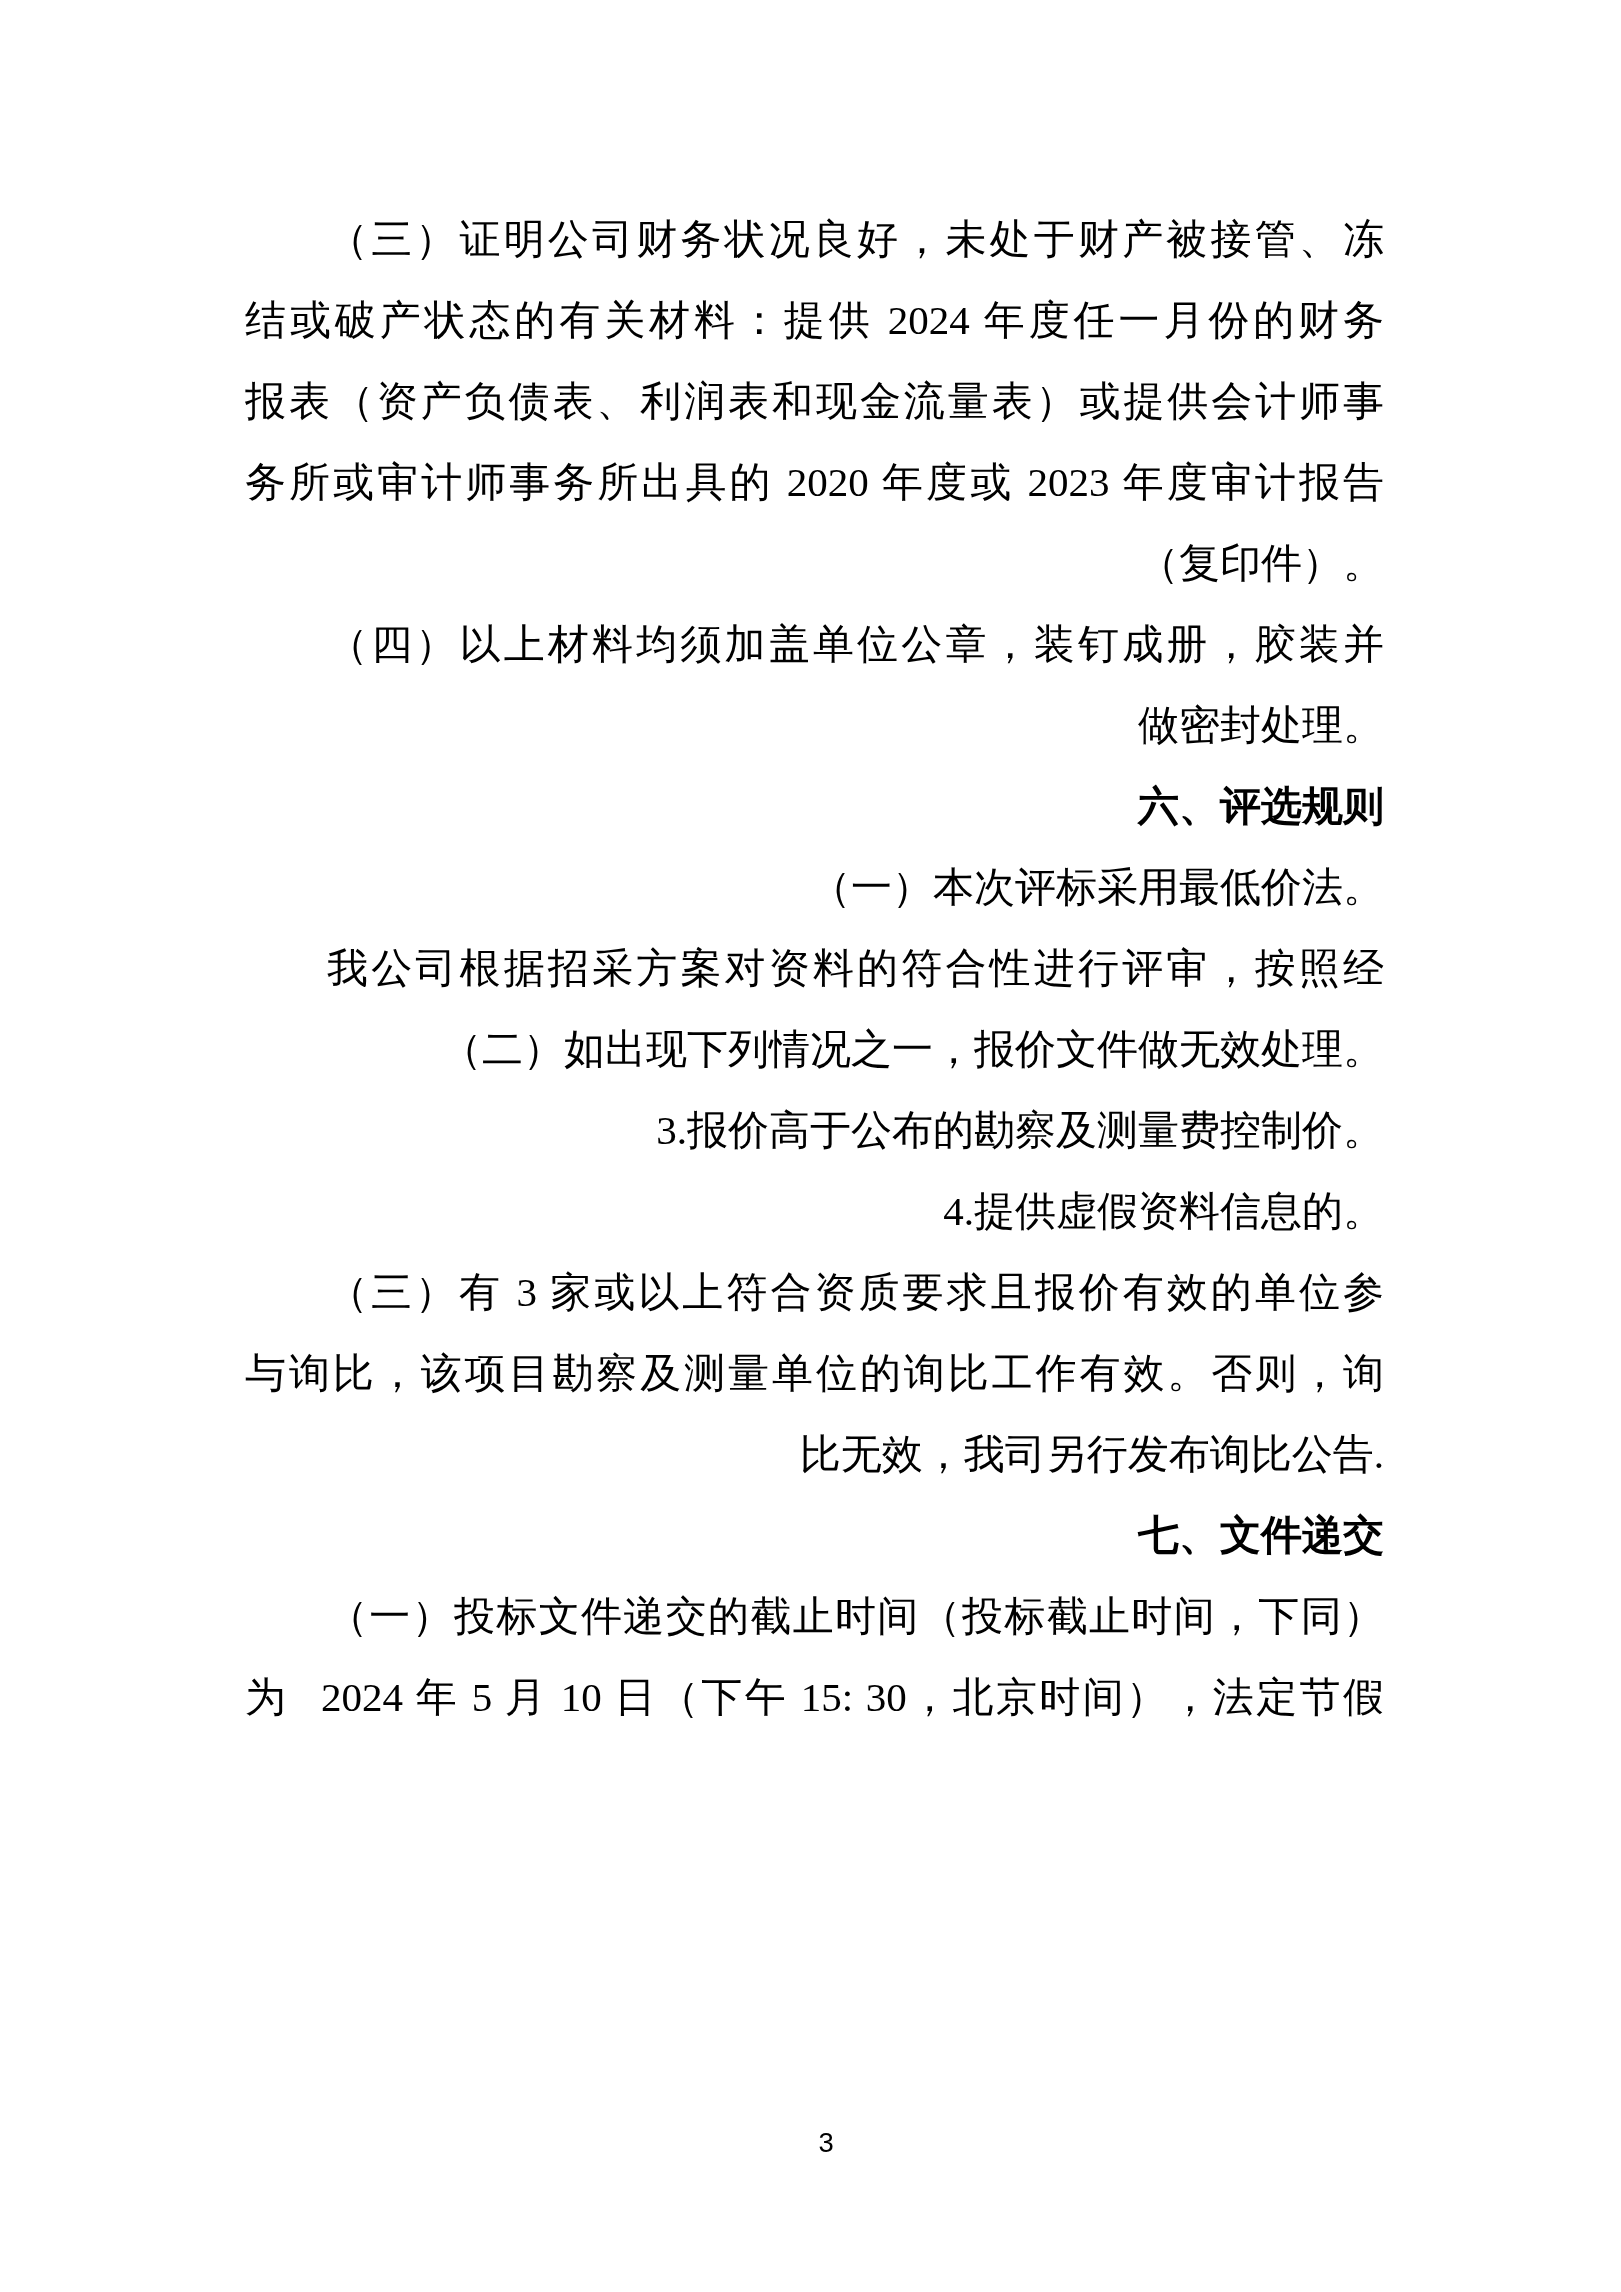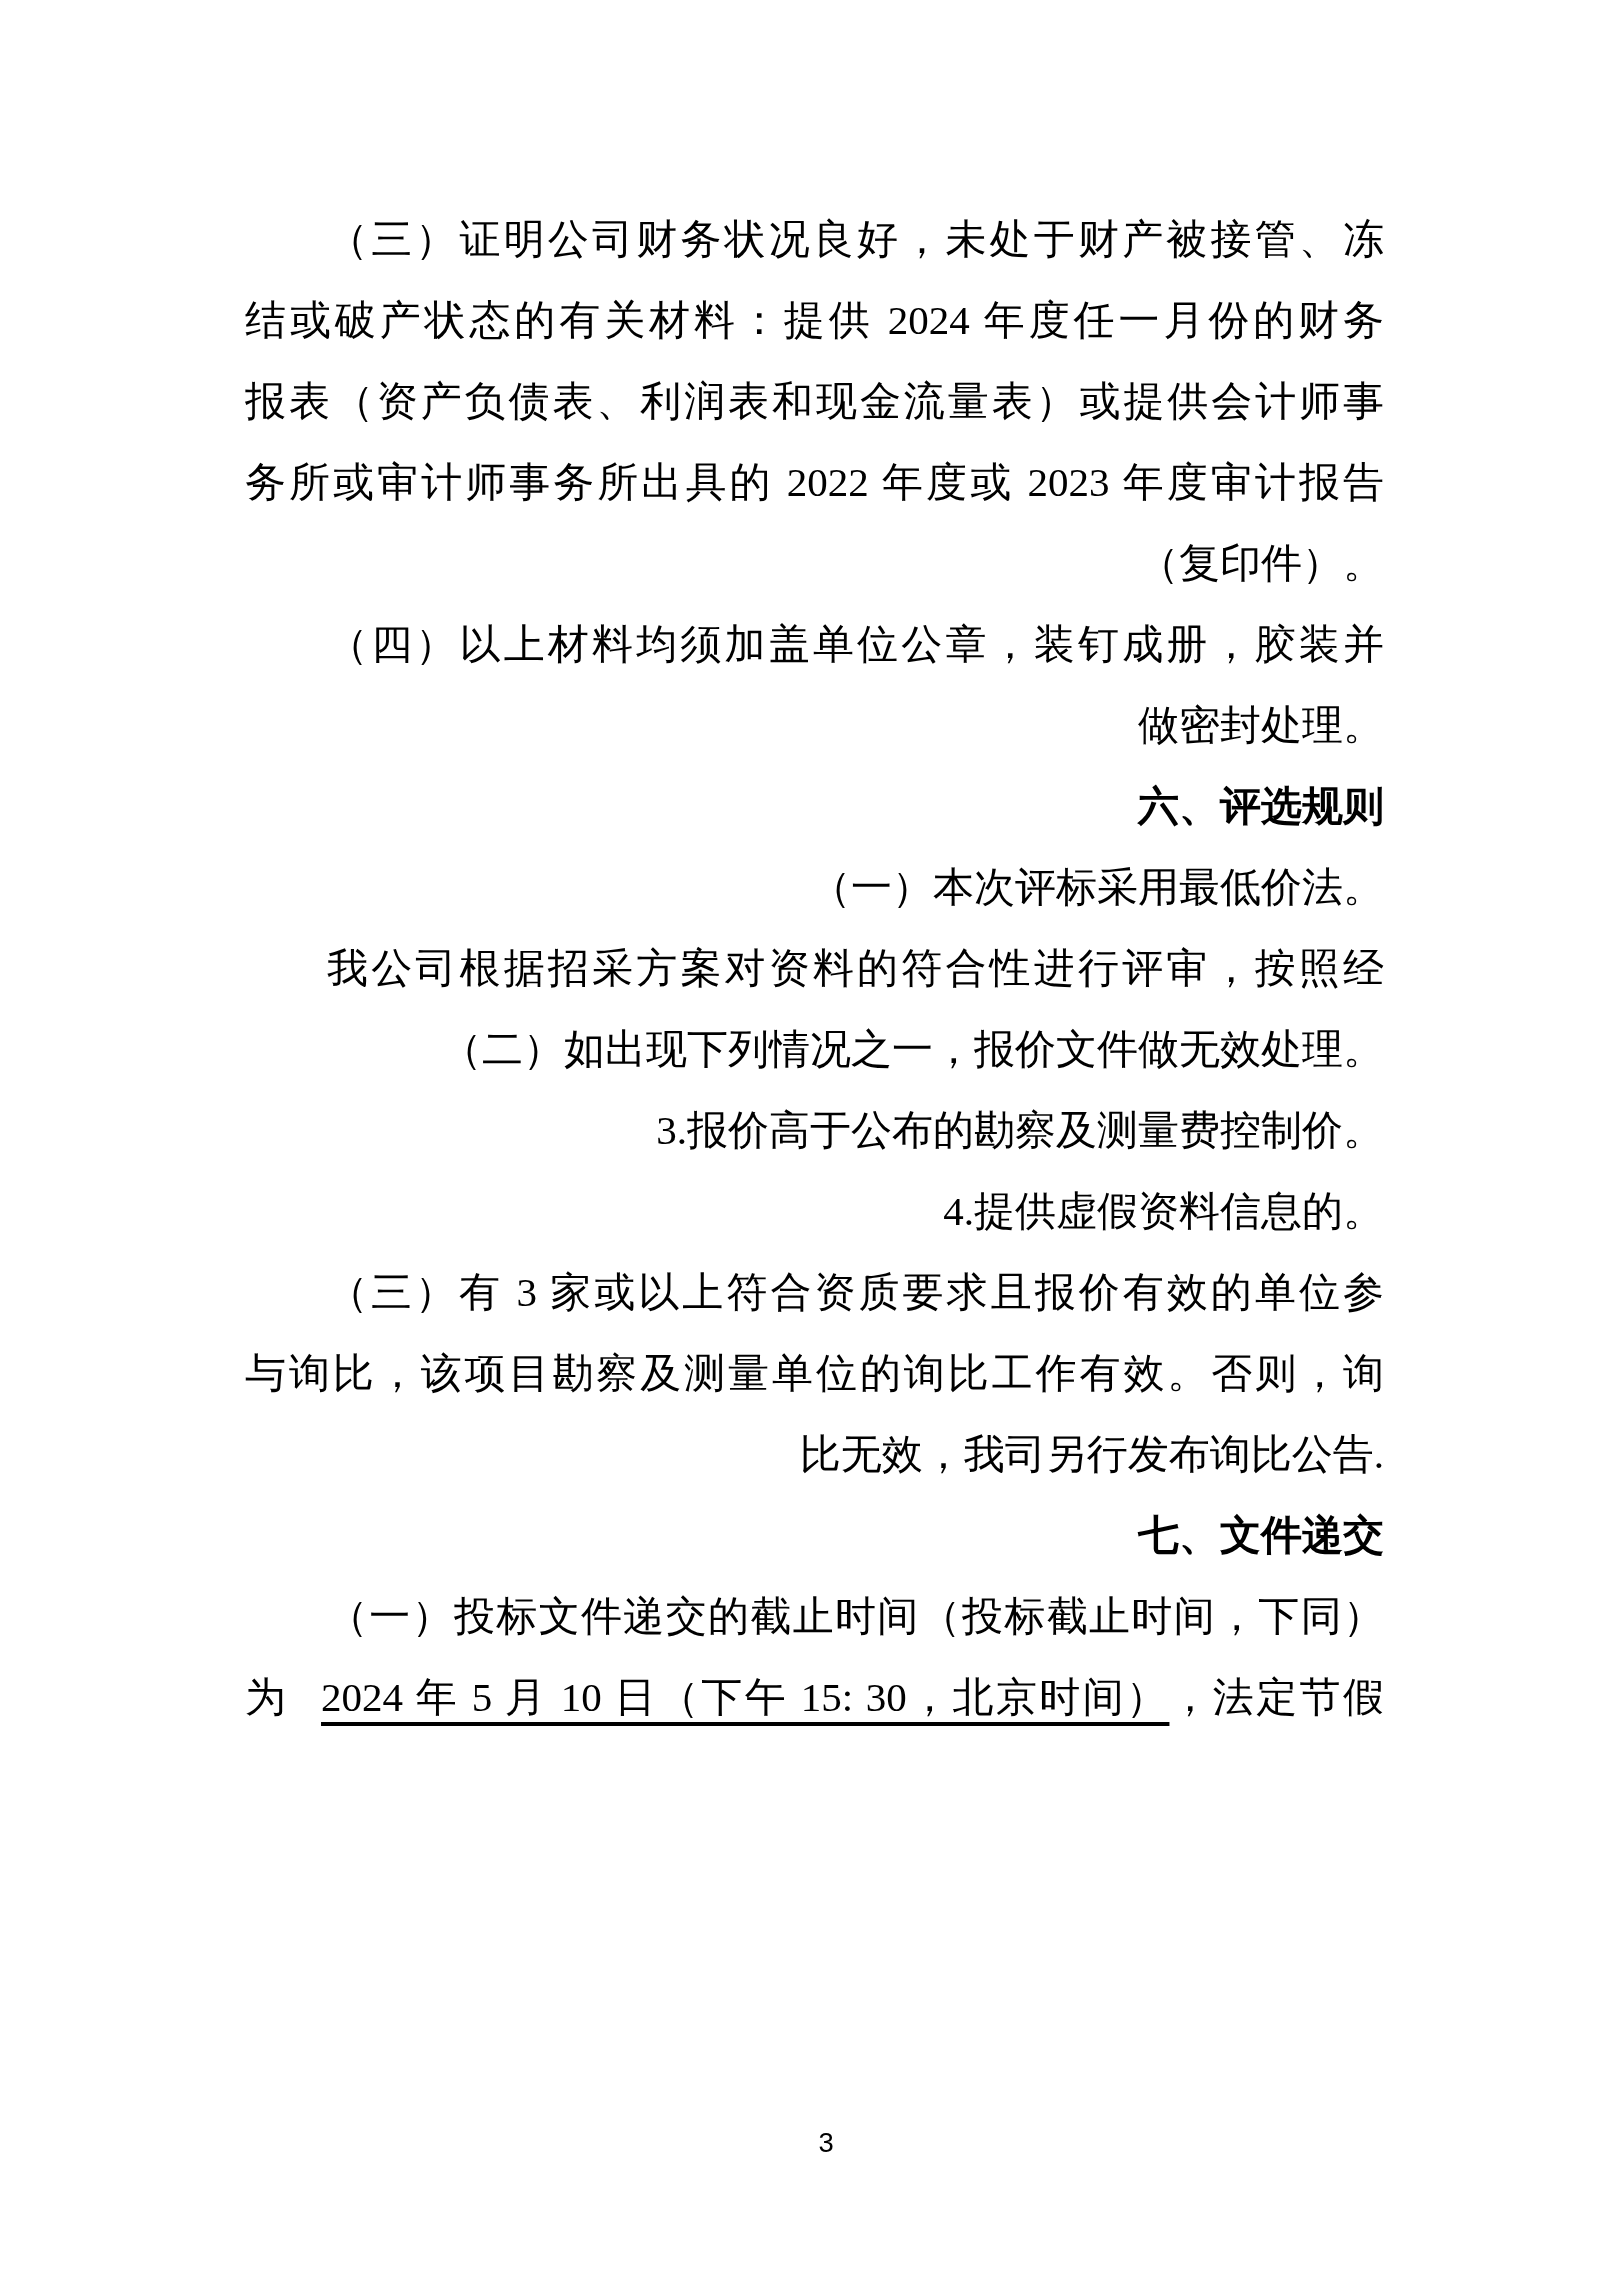--- a/index.html
+++ b/index.html
@@ -35,21 +35,20 @@
     text-align: justify;
     text-align-last: justify;
   }
   .line.indent {
     text-indent: 2em;
   }
   .line.bold {
     font-weight: bold;
   }
   .u {
-    text-decoration: underline;
     text-decoration-thickness: 3.9px;
     text-underline-offset: 10.8px;
     text-decoration-color: #000000;
     margin-left: 20px;
   }
   .pagenum {
     position: absolute;
     top: 2121px;
     left: 0;
     width: 100%;
@@ -63,21 +62,21 @@
 </style>
 </head>
 <body>
 
 <div class="page">
   <div class="content">
 
     <div class="line indent fill">（三）证明公司财务状况良好，未处于财产被接管、冻</div>
     <div class="line fill">结或破产状态的有关材料：提供 2024 年度任一月份的财务</div>
     <div class="line fill">报表（资产负债表、利润表和现金流量表）或提供会计师事</div>
-    <div class="line fill">务所或审计师事务所出具的 2022 年度或 2023 年度审计报告</div>
+    <div class="line fill">务所或审计师事务所出具的 2020 年度或 2023 年度审计报告</div>
     <div class="line">（复印件）。</div>
     <div class="line indent fill">（四）以上材料均须加盖单位公章，装钉成册，胶装并</div>
     <div class="line">做密封处理。</div>
     <div class="line indent bold">六、评选规则</div>
     <div class="line indent">（一）本次评标采用最低价法。</div>
     <div class="line indent fill">我公司根据招采方案对资料的符合性进行评审，按照经</div>
     <div class="line indent">（二）如出现下列情况之一，报价文件做无效处理。</div>
     <div class="line indent">3.报价高于公布的勘察及测量费控制价。</div>
     <div class="line indent">4.提供虚假资料信息的。</div>
     <div class="line indent fill">（三）有 3 家或以上符合资质要求且报价有效的单位参</div>

